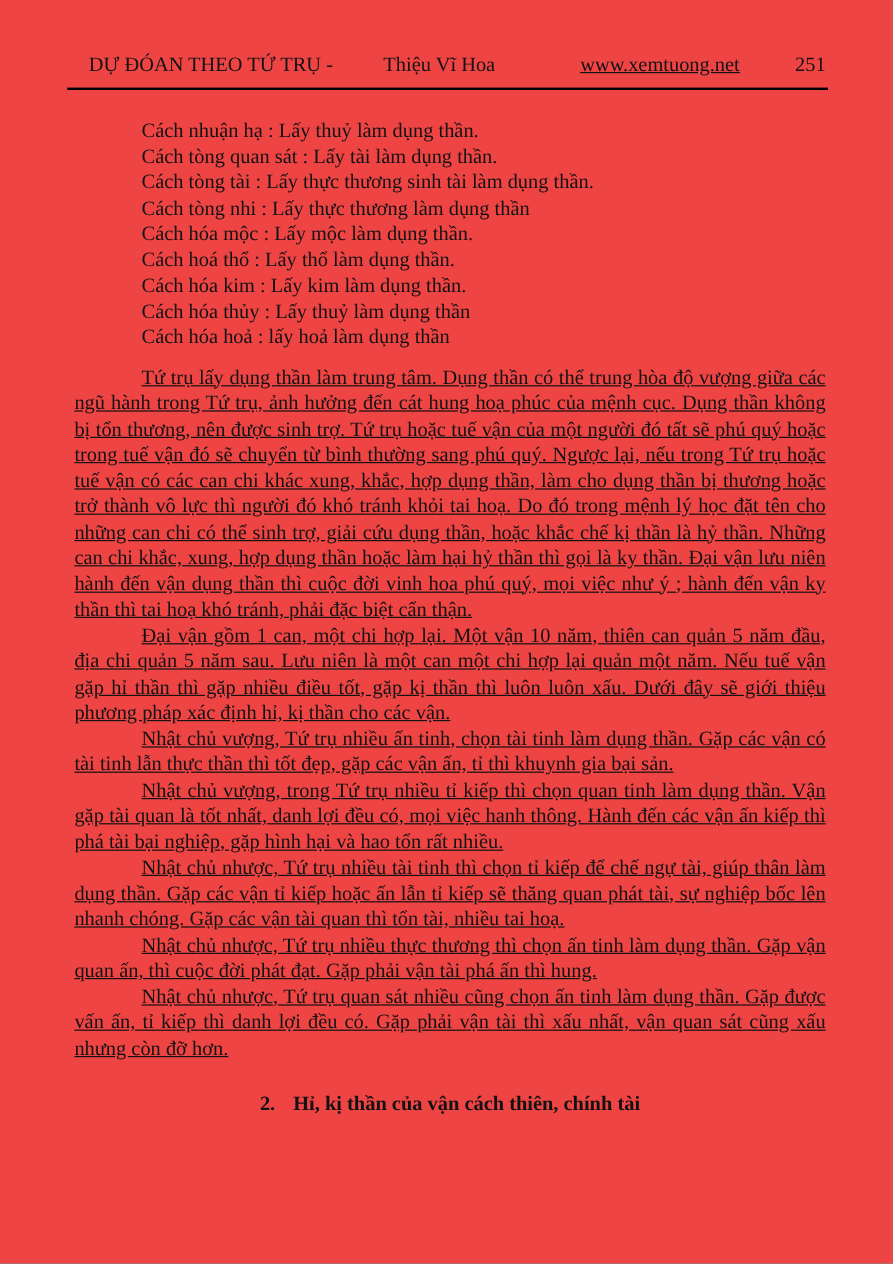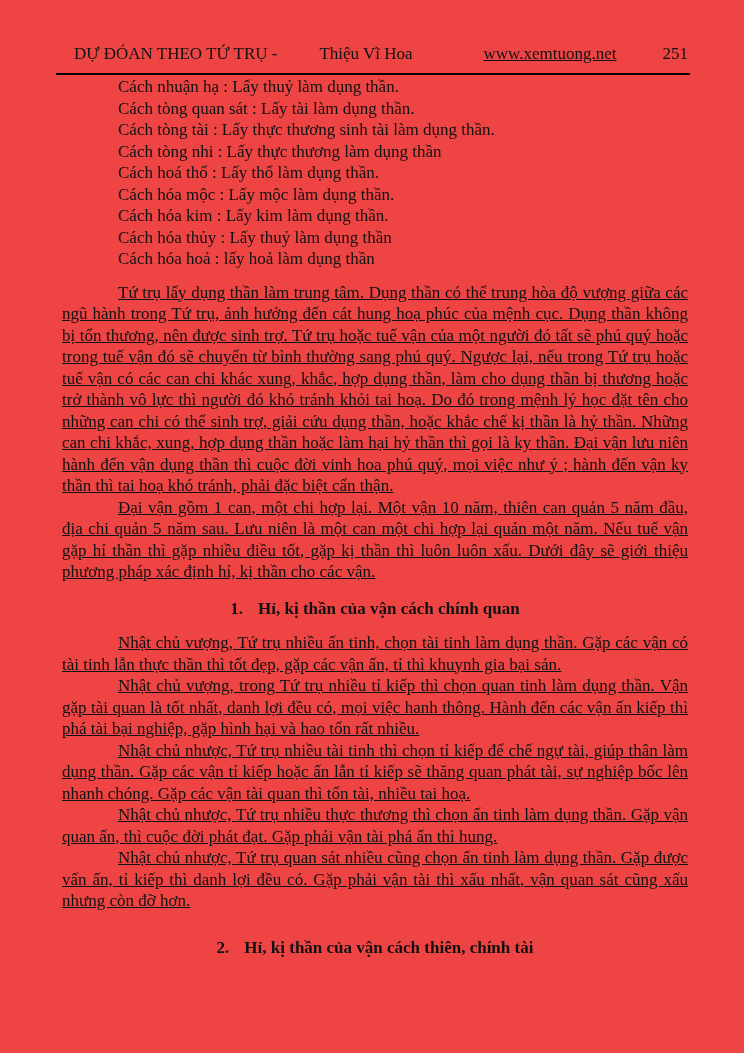--- a/index.html
+++ b/index.html
@@ -27,21 +27,21 @@
     margin-right: 46px;
     text-decoration: underline;
     cursor: pointer;
   }
   .rule {
     margin: 9px 54px 0 56px;
     border-top: 2px solid #000;
     height: 0;
   }
   .content {
-    padding: 1px 56px 0 62px;
+    padding: 23px 56px 0 62px;
     font-size: 17px;
     line-height: 21.5px;
   }
   .cach-list { margin-left: 56px; }
   .cach-line { white-space: nowrap; }
   .section-heading {
     font-weight: bold;
     font-size: 18px;
     margin: 13px 0 0 0;
     line-height: 22px;
@@ -76,34 +76,31 @@
 
   <div class="rule"></div>
 
   <div class="content">
 
     <div class="cach-list">
       <div class="cach-line">Cách nhuận hạ :  Lấy thuỷ làm dụng thần.</div>
       <div class="cach-line">Cách tòng quan sát : Lấy tài làm dụng thần.</div>
       <div class="cach-line">Cách tòng tài :  Lấy thực thương sinh tài làm dụng thần.</div>
       <div class="cach-line">Cách tòng nhi : Lấy thực thương làm dụng thần</div>
+      <div class="cach-line">Cách hóa mộc : Lấy mộc làm dụng thần.</div>
       <div class="cach-line">Cách hoá thổ : Lấy thổ làm dụng thần.</div>
-      <div class="cach-line">Cách hóa mộc : Lấy mộc làm dụng thần.</div>
       <div class="cach-line">Cách hóa kim : Lấy kim làm dụng thần.</div>
       <div class="cach-line">Cách hóa thủy :  Lấy thuỷ làm dụng thần</div>
       <div class="cach-line">Cách hóa hoả : lấy hoả làm dụng thần</div>
     </div>
 
 
     <p class="para first">Tứ trụ lấy dụng thần làm trung tâm. Dụng thần có thể trung hòa độ vượng giữa các ngũ hành trong Tứ trụ, ảnh hưởng đến cát hung hoạ phúc của mệnh cục. Dụng thần không bị tổn thương, nên được sinh trợ. Tứ trụ hoặc tuế vận của  một người đó tất sẽ phú quý hoặc trong tuế vận đó sẽ chuyển từ bình thường sang phú quý. Ngược lại, nếu trong Tứ trụ hoặc tuế vận có các can chi khác xung, khắc, hợp dụng thần, làm cho dụng thần bị thương hoặc trở thành vô lực thì người đó khó tránh khỏi tai hoạ. Do đó trong mệnh lý học đặt tên cho những can chi có thể sinh trợ, giải cứu dụng thần, hoặc khắc chế kị thần là hỷ thần. Những can chi khắc, xung, hợp dụng thần hoặc làm hại hỷ thần thì gọi là ky thần. Đại vận lưu niên hành đến vận dụng thần thì cuộc đời vinh hoa phú quý, mọi việc như ý ; hành đến vận ky thần thì tai hoạ khó tránh, phải đặc biệt cẩn thận.</p>
     <p class="para">Đại vận gồm 1 can, một chi hợp lại. Một vận 10 năm, thiên can quản 5 năm đầu, địa chi quản 5 năm sau. Lưu niên là một can một chi hợp lại quản một năm. Nếu tuế vận gặp hỉ thần thì gặp nhiều điều tốt, gặp kị thần thì luôn luôn xấu. Dưới đây sẽ giới thiệu phương pháp xác định hỉ, kị thần cho các vận.</p>
 
-    <div class="subheading">
-      <span class="num">1.</span><span>Hỉ, kị thần của vận cách chính quan</span>
-    </div>
 
     <p class="para">Nhật chủ vượng, Tứ trụ nhiều ấn tinh, chọn tài tinh làm dụng thần. Gặp các vận có tài tinh lẫn thực thần thì tốt đẹp, gặp các vận ấn, tỉ thì khuynh gia bại sản.</p>
     <p class="para">Nhật chủ vượng, trong Tứ trụ nhiều tỉ kiếp thì chọn quan tinh làm dụng thần. Vận gặp tài quan là tốt nhất, danh lợi đều có, mọi việc hanh thông. Hành đến các vận ấn kiếp thì phá tài bại nghiệp, gặp hình hại và hao tổn rất nhiều.</p>
     <p class="para">Nhật chủ nhược,  Tứ trụ nhiều tài tinh thì chọn tỉ kiếp để chế ngự tài, giúp thân làm dụng thần. Gặp các vận tỉ kiếp hoặc ấn lẫn tỉ kiếp sẽ thăng quan phát tài, sự nghiệp bốc lên nhanh chóng. Gặp các vận tài quan thì tổn tài, nhiều tai hoạ.</p>
     <p class="para">Nhật chủ nhược,  Tứ trụ nhiều thực thương thì chọn ấn tinh làm dụng thần. Gặp vận quan ấn, thì cuộc đời phát đạt. Gặp phải vận tài phá ấn thì hung.</p>
     <p class="para">Nhật chủ nhược,  Tứ trụ quan sát nhiều cũng chọn ấn tinh làm dụng thần. Gặp được vấn ấn, tỉ kiếp thì danh lợi đều có. Gặp phải vận tài thì xấu nhất, vận quan sát cũng xấu nhưng còn đỡ hơn.</p>
 
     <div class="subheading last">
       <span class="num">2.</span><span>Hỉ, kị thần của vận cách thiên, chính tài</span>
     </div>

